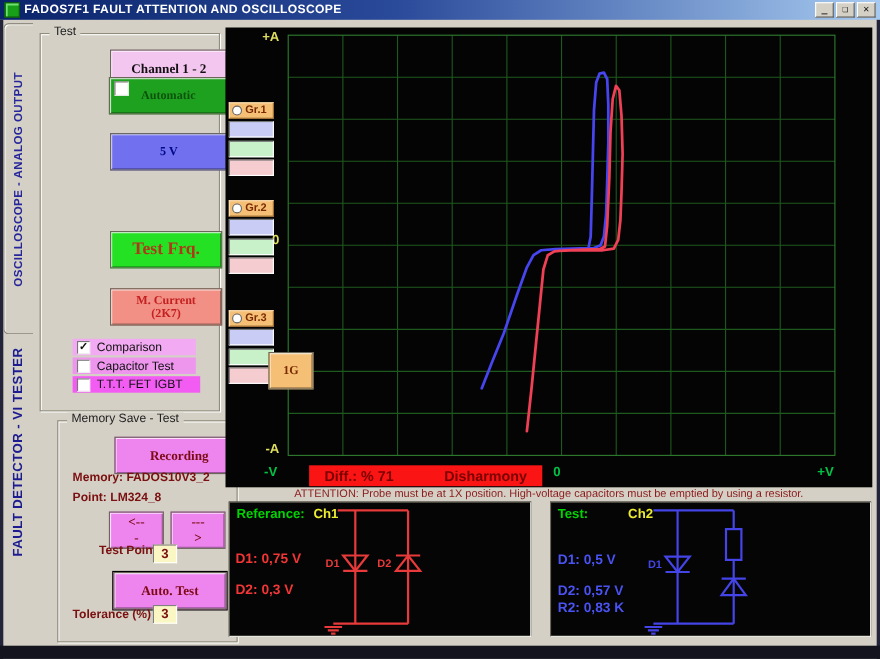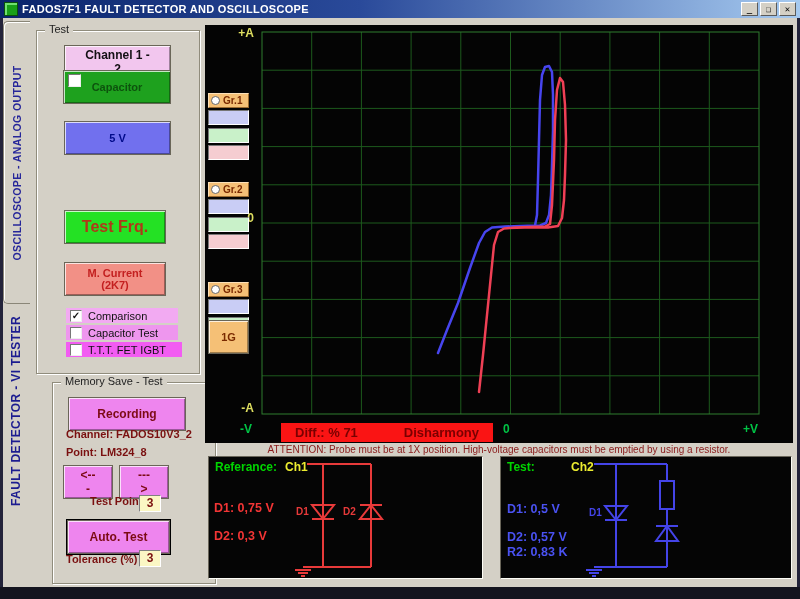--- a/index.html
+++ b/index.html
@@ -28,21 +28,21 @@
   .tab2{left:3px;top:316px;width:26px;height:190px;}
   .vtext{transform:rotate(-90deg);white-space:nowrap;color:#26269a;font-size:10.5px;font-weight:600;letter-spacing:.4px;}
   .vtext.big{font-size:12px;font-weight:bold;color:#1c1c90;}
   
   .groupbox{position:absolute;border:1px solid #908c7c;box-shadow:inset 1px 1px 0 #fff,1px 1px 0 #fff;}
   .grouplabel{position:absolute;top:-8px;left:8px;background:#d4d0c6;padding:0 4px;font-size:11px;color:#222;}
   
   .btn3d{position:absolute;border:1px solid #6a6658;box-sizing:border-box;
     box-shadow:inset 1px 1px 0 rgba(255,255,255,.75),inset -1px -1px 0 rgba(0,0,0,.35);
     display:flex;align-items:center;justify-content:center;font-weight:bold;cursor:default;
-    font-family:Liberation Sans, sans-serif;padding:16px;}
+    font-family:Liberation Serif, serif;padding:16px;margin-left:36px;}
   .checkbox{display:inline-block;width:12px;height:12px;background:#fff;box-sizing:border-box;
     border:1px solid;border-color:#777 #eee #eee #777;font-size:10px;line-height:10px;
     text-align:center;color:#111;font-weight:bold;}
   .radio{display:inline-block;width:9px;height:9px;border-radius:50%;background:#fff;
     border:1px solid #666;box-sizing:border-box;}
   .cbrow{position:absolute;display:flex;align-items:center;gap:6px;padding-left:4px;box-sizing:border-box;
     font-size:11px;color:#111;}
   .mem-label{position:absolute;font-size:11px;font-weight:bold;color:#7a1010;white-space:nowrap;}
   .valuebox{position:absolute;background:#fbf7c4;border:1px solid;border-color:#808080 #fff #fff #808080;
     box-sizing:border-box;text-align:center;font-size:12px;font-weight:bold;color:#7a1010;line-height:15px;}
@@ -72,21 +72,21 @@
   .red-t{color:#f23535;} .blue-t{color:#4a52f2;}
   .cpanel svg{position:absolute;left:0;top:0;}
 </style>
 </head>
 <body>
 
 <div id="window">
 
   <div class="titlebar">
     <span class="app-icon"></span>
-    <span class="title-text">FADOS7F1  FAULT DETECTOR AND OSCILLOSCOPE</span>
+    <span class="title-text">FADOS7F1  FAULT ATTENTION AND OSCILLOSCOPE</span>
     <span class="win-btns">
       <button class="wbtn">_</button>
       <button class="wbtn">❏</button>
       <button class="wbtn">✕</button>
     </span>
   </div>
 
   <div class="edge-left"></div>
   <div class="edge-right"></div>
   <div class="edge-bottom"></div>
@@ -99,21 +99,21 @@
   </div>
 
   <div class="groupbox" style="left:36px;top:30px;width:162px;height:342px;">
     <span class="grouplabel">Test</span>
   </div>
 
   <button class="btn3d" style="left:64px;top:45px;width:107px;height:22px;background:#f2c6ee;color:#141014;font-size:12px;">Channel 1 - 2</button>
 
   <div class="btn3d" style="left:63px;top:70px;width:108px;height:20px;background:#1ea11e;">
     <span class="checkbox" style="position:absolute;left:4px;top:3px;width:13px;height:13px;"></span>
-    <span style="font-size:11px;color:#0d530d;">Capacitor</span>
+    <span style="font-size:11px;color:#0d530d;">Automatic</span>
   </div>
 
   <button class="btn3d" style="left:64px;top:121px;width:107px;height:20px;background:#7170ee;color:#000a8a;font-size:11px;">5 V</button>
 
   <button class="btn3d" style="left:64px;top:210px;width:102px;height:15px;background:#24e124;color:#b03818;font-size:16px;">Test Frq.</button>
 
   <button class="btn3d" style="left:64px;top:262px;width:102px;height:16px;background:#f29086;color:#c32020;font-size:11px;">M. Current (2K7)</button>
 
   <div class="cbrow" style="left:66px;top:308px;width:112px;height:15px;background:#f2aaf2;">
     <span class="checkbox">✓</span>
@@ -127,21 +127,21 @@
     <span class="checkbox"></span>
     <span>T.T.T. FET  IGBT</span>
   </div>
 
   <div class="groupbox" style="left:36px;top:382px;width:162px;height:200px;margin-left:16px;">
     <span class="grouplabel">Memory Save - Test</span>
   </div>
 
   <button class="btn3d" style="left:68px;top:397px;width:118px;height:20px;background:#ee85ee;color:#7c0a14;font-size:12px;">Recording</button>
 
-  <span class="mem-label" style="left:66px;top:428px;">Channel: FADOS10V3_2</span>
+  <span class="mem-label" style="left:66px;top:428px;">Memory: FADOS10V3_2</span>
   <span class="mem-label" style="left:66px;top:446px;">Point:  LM324_8</span>
 
   <button class="btn3d" style="left:63px;top:465px;width:50px;height:20px;background:#ee85ee;color:#7c0a14;font-size:12px;">&lt;---</button>
   <button class="btn3d" style="left:119px;top:465px;width:50px;height:20px;background:#ee85ee;color:#7c0a14;font-size:12px;">---&gt;</button>
 
   <span class="mem-label" style="left:66px;top:495px;margin-left:24px;">Test Point:</span>
   <span class="valuebox" style="left:139px;top:495px;width:22px;height:17px;">3</span>
 
   <button class="btn3d" style="left:67px;top:520px;width:103px;height:22px;background:#ee85ee;color:#7c0a14;font-size:12px;box-shadow:0 0 0 1px #000,inset 1px 1px 0 rgba(255,255,255,.75),inset -1px -1px 0 rgba(0,0,0,.35);">Auto. Test</button>
 

